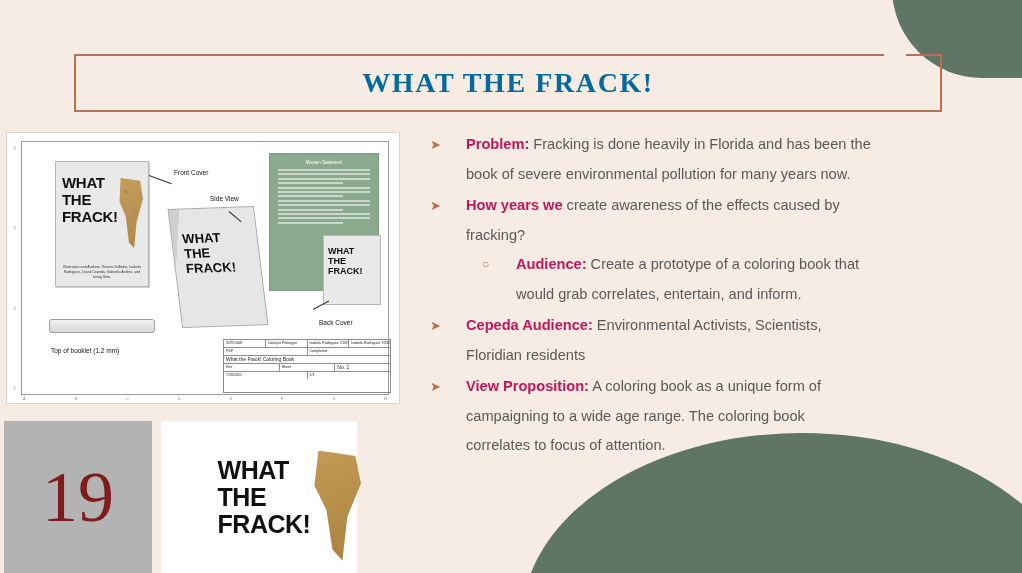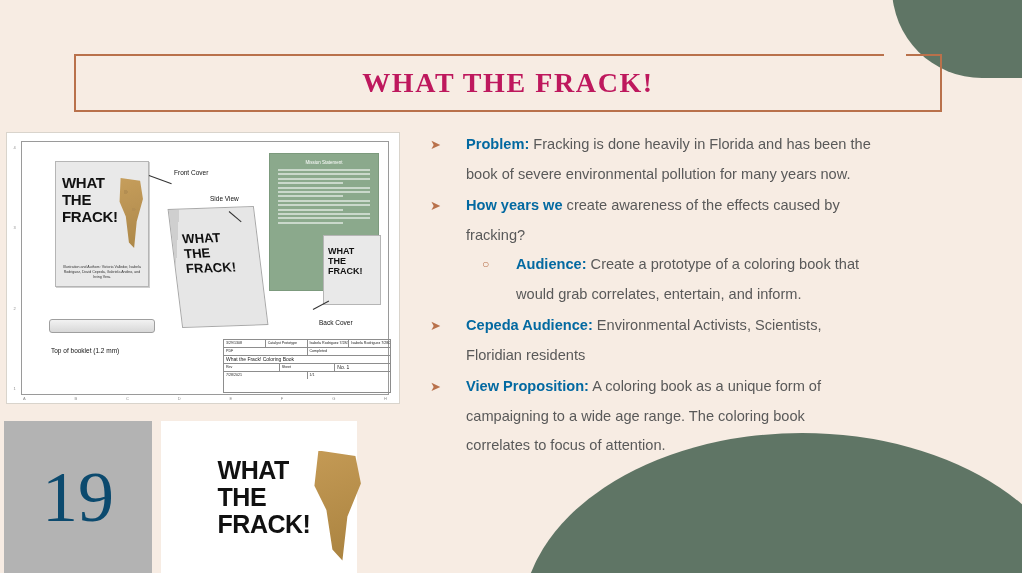--- a/index.html
+++ b/index.html
@@ -58,21 +58,21 @@
     box-sizing: border-box;
     display: flex;
     align-items: center;
     justify-content: center;
   }
   .title-box .title-text {
     font-family: "Liberation Serif", serif;
     font-weight: bold;
     font-size: 28px;
     letter-spacing: 1.6px;
-    color: #be185d;
+    color: #0369a1;
     text-align: center;
   }
   .title-gap {
     position: absolute;
     left: 884px;
     top: 46px;
     width: 22px;
     height: 18px;
     background: #f7ece3;
   }
@@ -277,21 +277,21 @@
     width: 148px;
     height: 152px;
     background: #b3b3b3;
     display: flex;
     align-items: center;
     justify-content: center;
   }
   .numbox .num {
     font-family: "Liberation Serif", serif;
     font-size: 72px;
-    color: #0c4a6e;
+    color: #7f1d1d;
     line-height: 1;
   }
   
   .thumb {
     position: absolute;
     left: 161px;
     top: 421px;
     width: 196px;
     height: 152px;
     background: #ffffff;
@@ -338,21 +338,21 @@
     line-height: 29.5px;
   }
   ul.bullets > li > .marker {
     position: absolute;
     left: 6px;
     top: 0;
     color: #b9714b;
     font-size: 13px;
   }
   .lbl-strong {
-    color: #0369a1;
+    color: #be185d;
     font-weight: bold;
   }
   ul.sub {
     list-style: none;
     margin: 0;
     padding: 0;
   }
   ul.sub > li {
     position: relative;
     padding-left: 50px;

